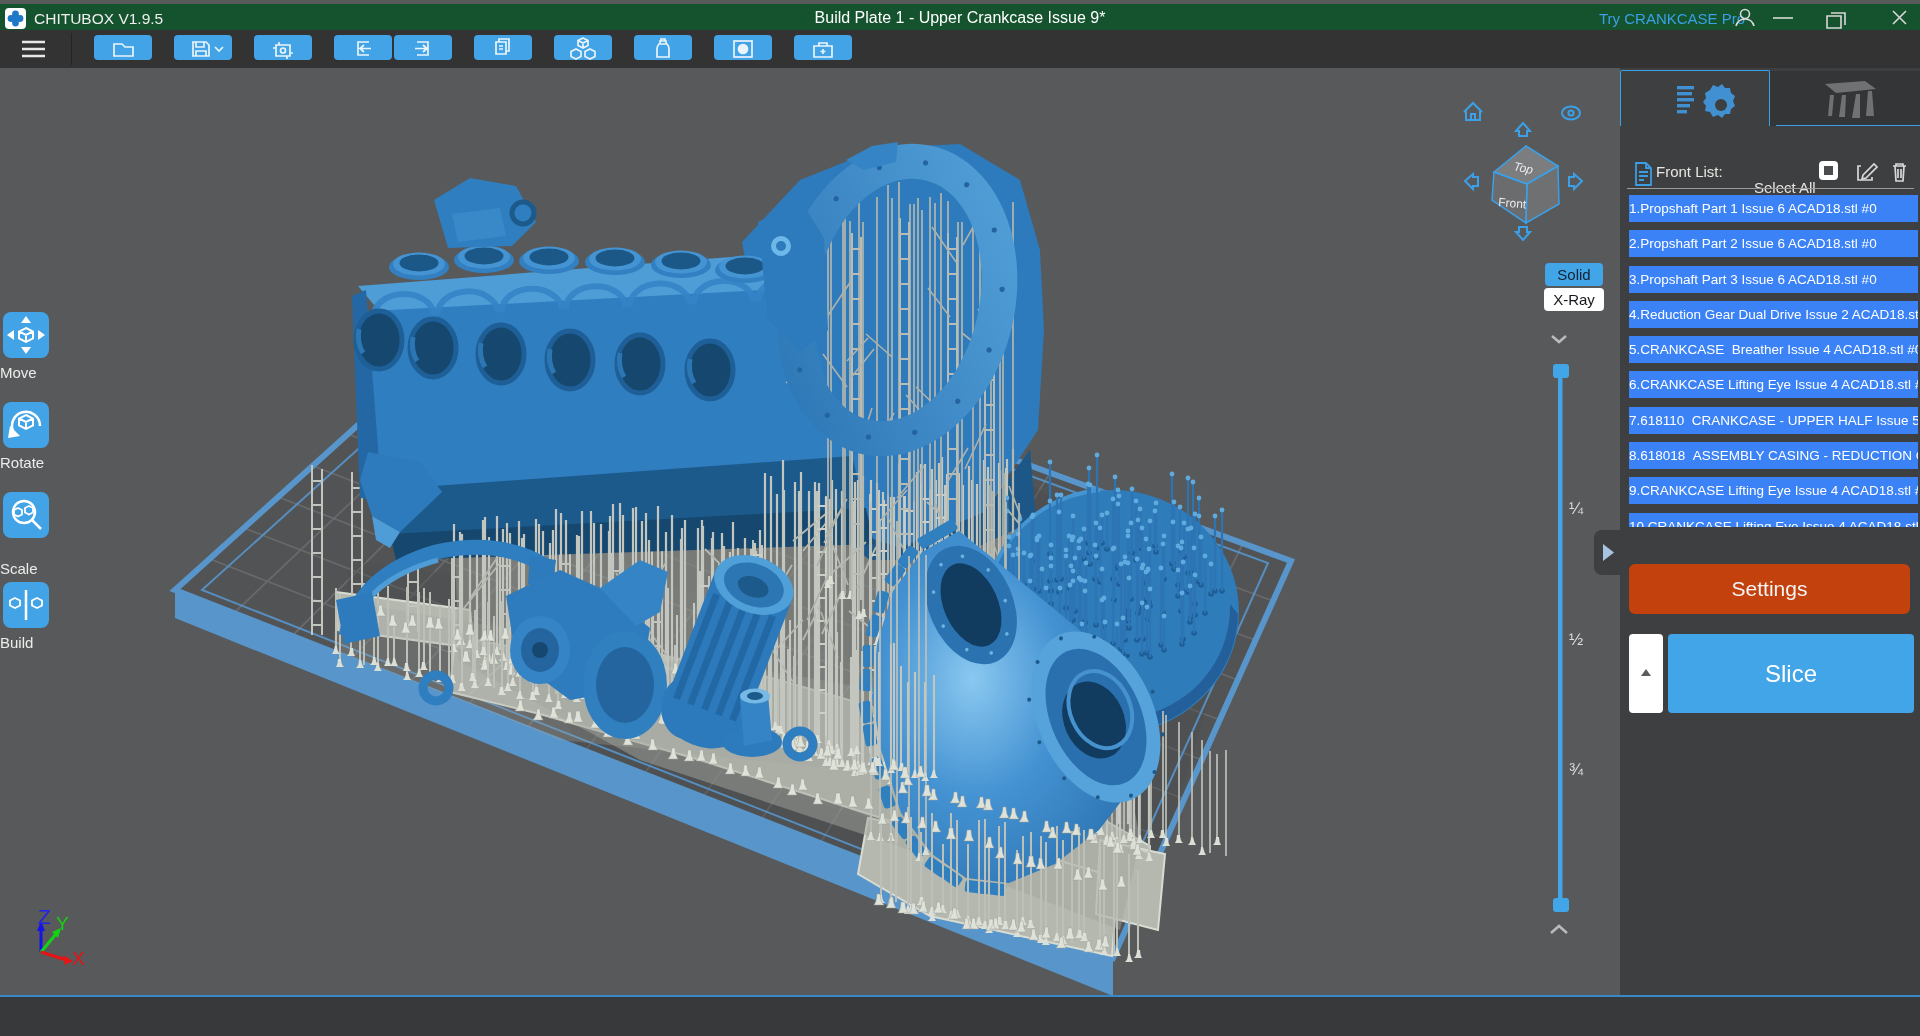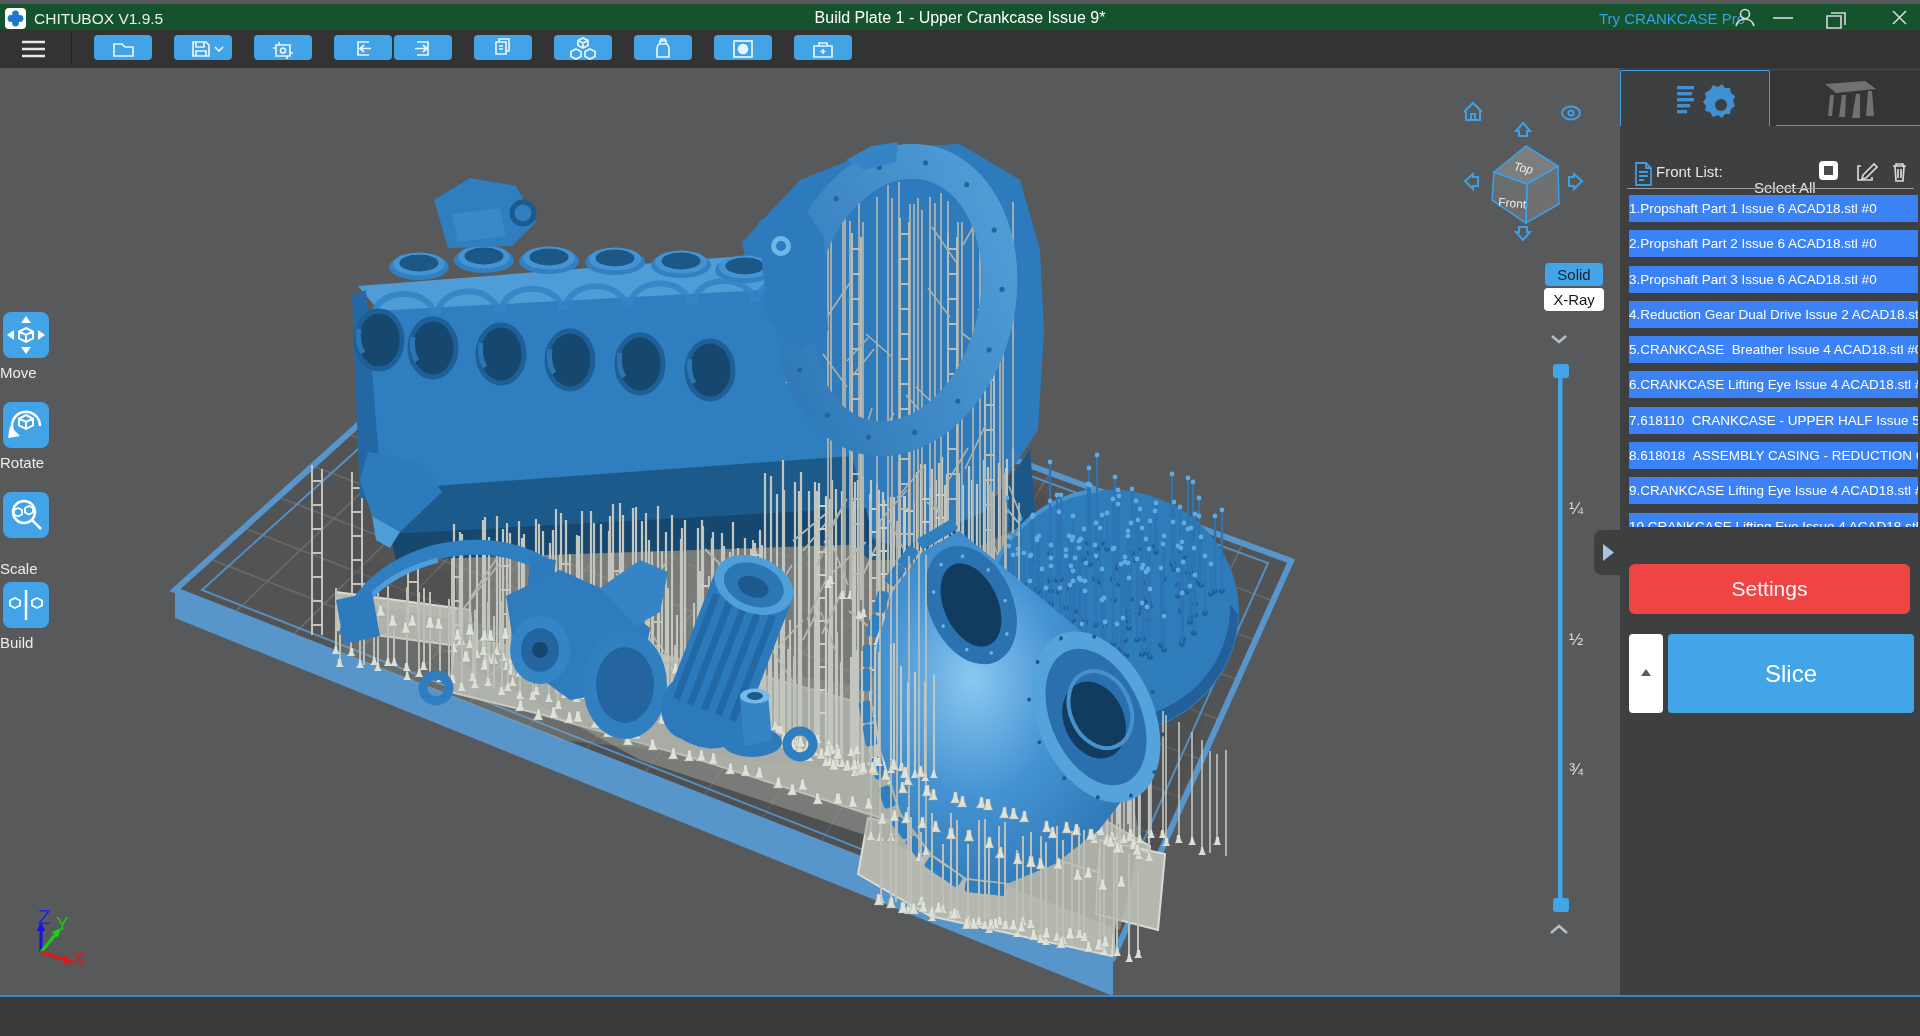--- a/index.html
+++ b/index.html
@@ -12,21 +12,21 @@
 .tbtn{position:absolute;top:5px;width:58px;height:25px;background:#42a4e6;border-radius:4px}
 .viewport{position:absolute;left:0;top:68px;width:1622px;height:927px;background:#58595a}
 .rpanel{position:absolute;left:1620px;top:68px;width:300px;height:927px;background:#3d3f41}
 .tabs{position:absolute;left:0px;top:3px;width:300px;height:55px;background:#333537}
 .tabactive{position:absolute;left:0px;top:2px;width:150px;height:56px;background:#3d3f41;border:1px solid #3ba0e8;border-bottom:none;border-radius:2px 2px 0 0}
 .tabline{position:absolute;left:156px;top:57px;width:144px;height:1px;background:#3ba0e8}
 .filelist-row{position:absolute;left:0;top:92px;width:300px;height:28px;color:#e8e6e2;font-size:15px}
 .hr1{position:absolute;left:7px;top:120px;width:287px;height:1px;background:#9b9b9b}
 .fitem{position:absolute;left:9px;width:289px;height:27px;background:#3b82f6;border-radius:0;color:#fff;font-size:13.5px;line-height:27px;padding-left:0;white-space:nowrap;overflow:hidden}
 .flclip{position:absolute;left:0;top:125px;width:300px;height:334px;overflow:hidden}
-.settingsbtn{position:absolute;left:9px;top:496px;width:281px;height:50px;background:#ef4444;border-radius:6px;color:#f4f4f4;font-size:21px;text-align:center;line-height:50px}
+.settingsbtn{position:absolute;left:9px;top:496px;width:281px;height:50px;background:#c2410c;border-radius:6px;color:#f4f4f4;font-size:21px;text-align:center;line-height:50px}
 .slicewrap{position:absolute;left:9px;top:566px;width:287px;height:65px}
 .slicearrow{position:absolute;left:0;top:0;width:34px;height:79px;background:#fff;border-radius:4px}
 .slicebtn{position:absolute;left:39px;top:0;width:246px;height:79px;background:#42a5e8;border-radius:4px;color:#fff;font-size:24px;text-align:center;line-height:79px}
 .statusbar{position:absolute;left:0;top:995px;width:1920px;height:41px;background:#37393b;border-top:2px solid #3a87c8}
 .ltool{position:absolute;left:3px;width:46px;height:46px;background:#42a4e6;border-radius:8px}
 .ltlabel{position:absolute;left:0px;width:56px;color:#ececec;font-size:15px}
 </style></head>
 <body>
 <div class="viewport">
 <svg width="1622" height="927" viewBox="0 68 1622 927">

